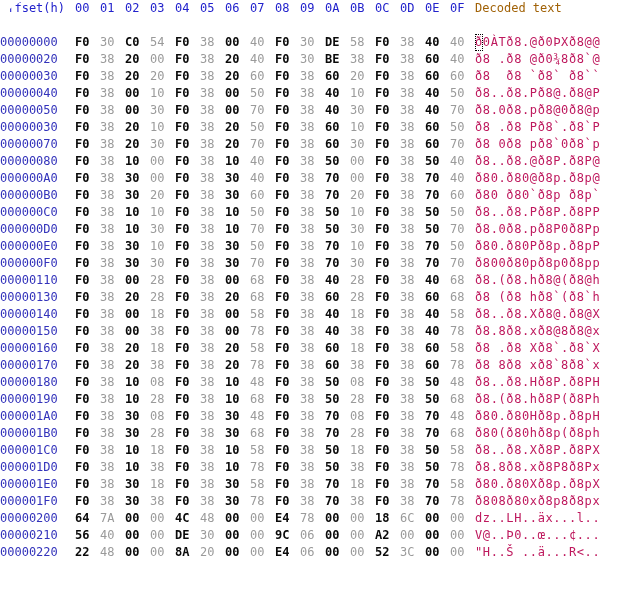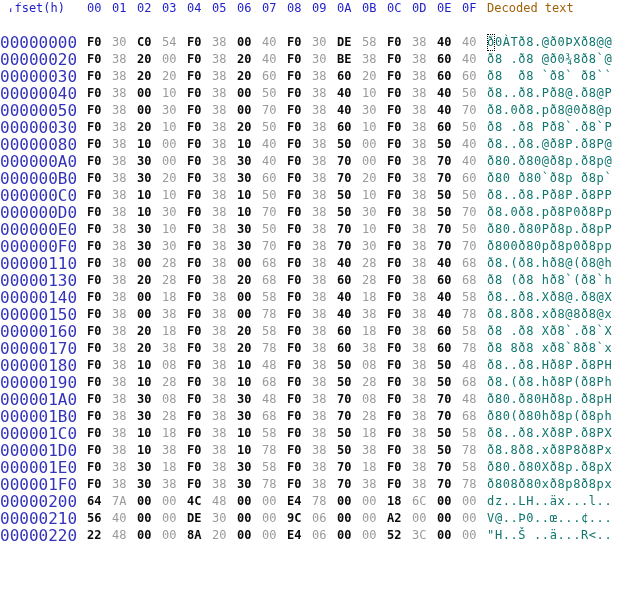--- a/index.html
+++ b/index.html
@@ -56,41 +56,41 @@
     text-align: left;
   }
   .hdr-decoded {
     padding-left: 10px;
     color: #a16207;
   }
   
   .off {
     padding-left: 20px;
     color: #3333bb;
-    font-size: 16px;
+    font-size: 12px;
   }
   
   .byte {
     width: 25px;
     font-size: 12px;
     text-align: left;
   }
   .byte.b-dark {
     color: #0a0a0a;
     font-weight: bold;
   }
   .byte.b-light {
     color: #9a9a9a;
     font-weight: normal;
   }
   .gapcell { width: 10px; }
   
   .decoded {
     padding-left: 10px;
-    color: #0f766e;
+    color: #be185d;
     font-size: 12px;
     letter-spacing: 0.6px;
     font-weight: bold;
   }
   .caret-char {
     outline: 1px dotted #000000;
     outline-offset: -1px;
     display: inline-block;
   }
   .spacer-row td { height: 10px; font-size: 1px; line-height: 10px; }
@@ -247,20 +247,41 @@
           <td class="byte b-light">38</td>
           <td class="byte b-dark">60</td>
           <td class="byte b-light">10</td>
           <td class="byte b-dark">F0</td>
           <td class="byte b-light">38</td>
           <td class="byte b-dark">60</td>
           <td class="byte b-light">50</td>
           <td class="decoded">ð8 .ð8 Pð8`.ð8`P</td>
         </tr>
         <tr>
+          <td class="off">00000070</td>
+          <td class="gapcell"></td>
+          <td class="byte b-dark">F0</td>
+          <td class="byte b-light">38</td>
+          <td class="byte b-dark">20</td>
+          <td class="byte b-light">30</td>
+          <td class="byte b-dark">F0</td>
+          <td class="byte b-light">38</td>
+          <td class="byte b-dark">20</td>
+          <td class="byte b-light">70</td>
+          <td class="byte b-dark">F0</td>
+          <td class="byte b-light">38</td>
+          <td class="byte b-dark">60</td>
+          <td class="byte b-light">30</td>
+          <td class="byte b-dark">F0</td>
+          <td class="byte b-light">38</td>
+          <td class="byte b-dark">60</td>
+          <td class="byte b-light">70</td>
+          <td class="decoded">ð8 0ð8 pð8`0ð8`p</td>
+        </tr>
+        <tr>
           <td class="off">00000080</td>
           <td class="gapcell"></td>
           <td class="byte b-dark">F0</td>
           <td class="byte b-light">38</td>
           <td class="byte b-dark">10</td>
           <td class="byte b-light">00</td>
           <td class="byte b-dark">F0</td>
           <td class="byte b-light">38</td>
           <td class="byte b-dark">10</td>
           <td class="byte b-light">40</td>

